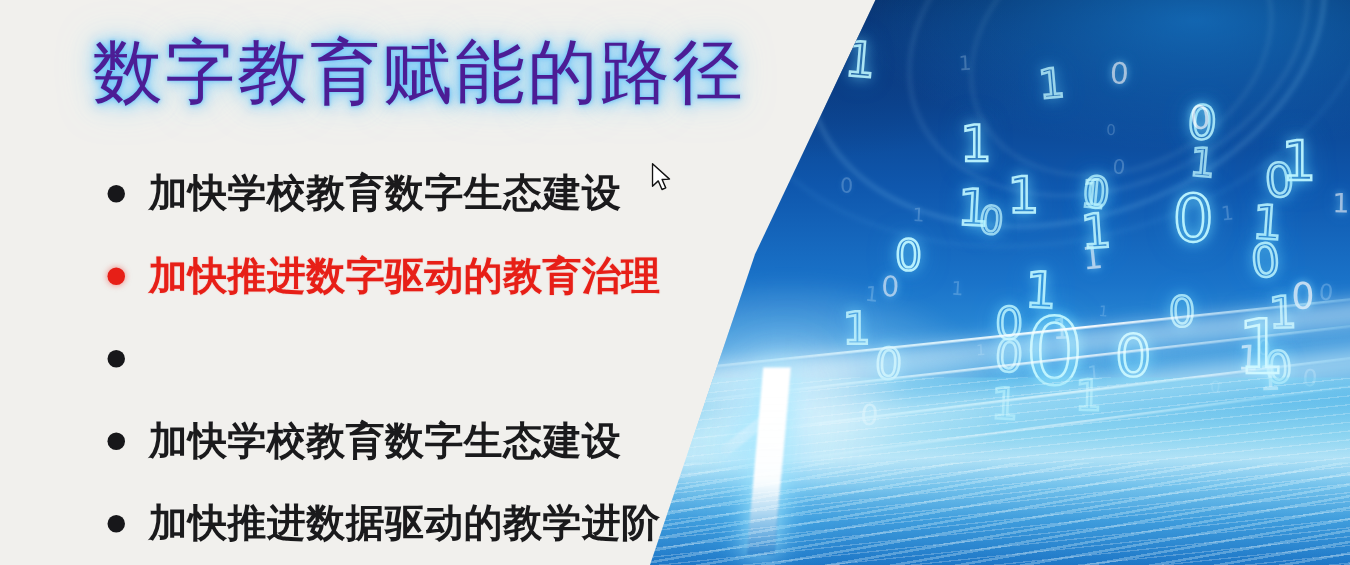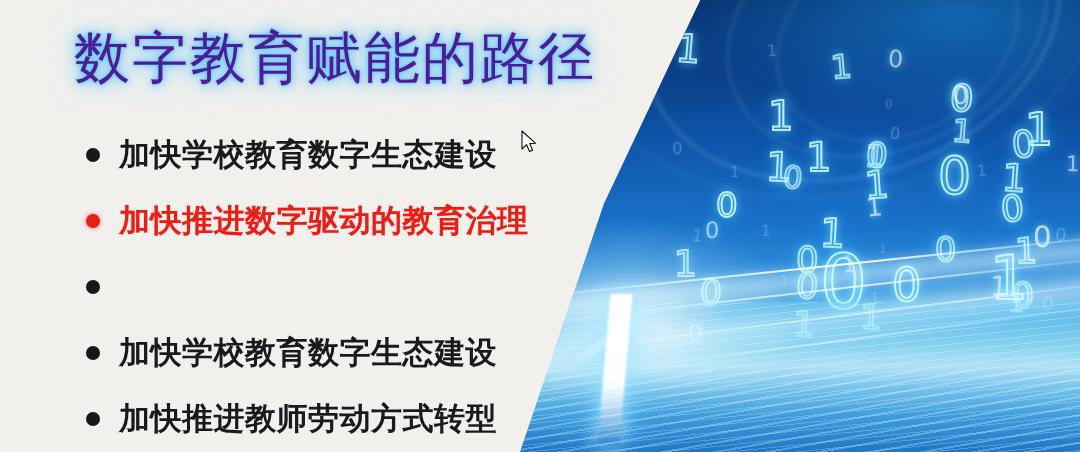--- a/index.html
+++ b/index.html
@@ -334,21 +334,21 @@
       <span class="dot"></span>
     </div>
 
     <div class="bullet-row">
       <span class="dot"></span>
       <span class="bullet-text">加快学校教育数字生态建设</span>
     </div>
 
     <div class="bullet-row">
       <span class="dot"></span>
-      <span class="bullet-text">加快推进教师劳动方式转型</span>
+      <span class="bullet-text">加快推进数据驱动的教学进阶</span>
     </div>
 
   </div>
 
   <svg class="cursor" viewBox="0 0 18 26">
     <path d="M1 1 L1 19 L5.6 14.7 L8.6 21.6 L11.6 20.3 L8.7 13.6 L14.6 13.3 Z" fill="#ffffff" stroke="#111111" stroke-width="1.1" stroke-linejoin="round"></path>
   </svg>
 
 </div>
 

